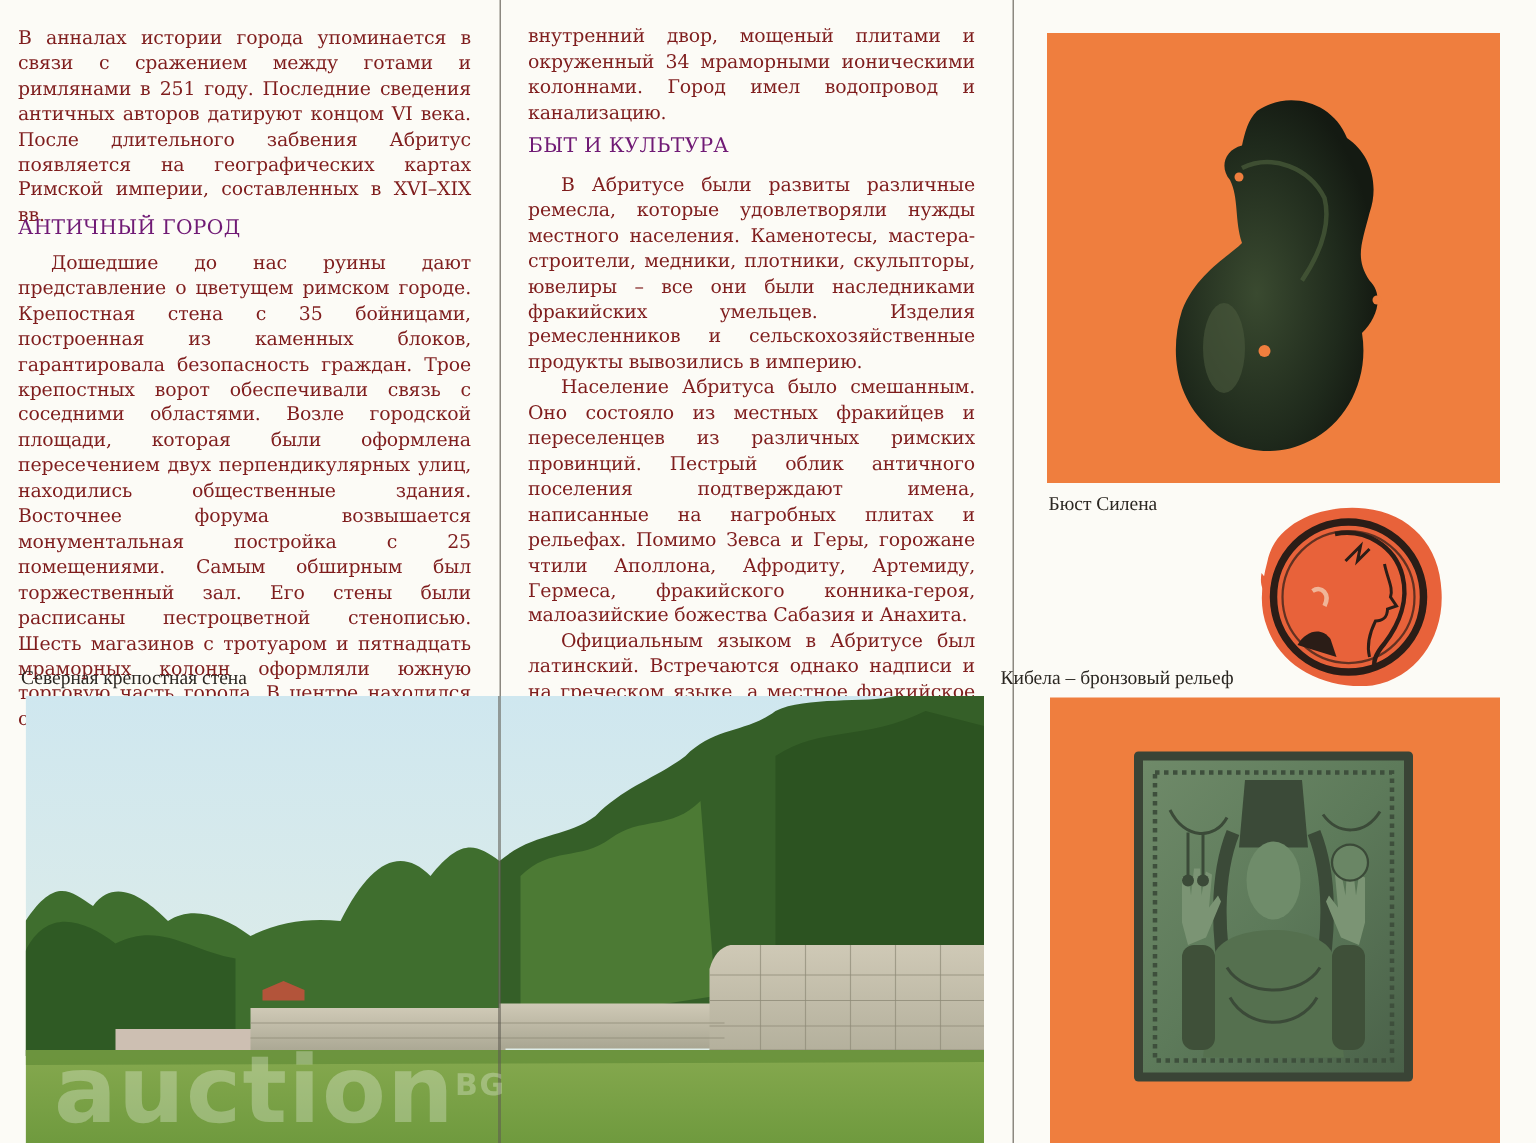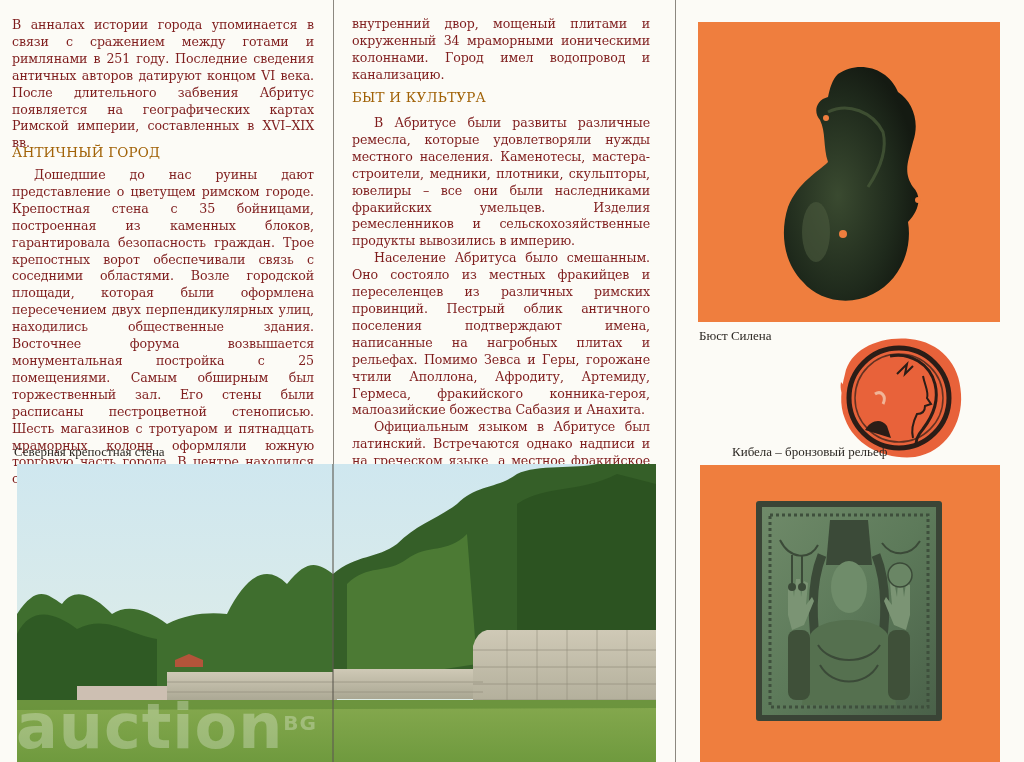--- a/index.html
+++ b/index.html
@@ -4,26 +4,26 @@
 <style>
   html,body{margin:0;padding:0;}
   body{width:1024px;height:762px;overflow:hidden;background:#fbfaf4;position:relative;
        font-family:"DejaVu Serif","Liberation Serif",serif;color:#2a2622;}
   .page{position:absolute;top:0;height:762px;background:#fcfbf6;}
   .fold{position:absolute;top:0;width:1px;height:762px;background:#8c8880;}
   .txt{position:absolute;font-size:12.6px;line-height:16.9px;text-align:justify;
        letter-spacing:-0.1px;color:#7f1d1d;}
   .txt p{margin:0;}
   .txt p.ind{text-indent:22px;}
-  .heading{position:absolute;font-size:13.5px;letter-spacing:0.2px;color:#a16207;}
+  .heading{position:absolute;font-size:13.5px;letter-spacing:0.2px;color:#701a75;}
   .caption{position:absolute;font-family:"Liberation Serif","DejaVu Serif",serif;
            font-size:13px;color:#2b2722;}
   .photo{position:absolute;overflow:hidden;}
   .orange{background:#ef7e3e;}
-  .watermark{position:absolute;left:16px;top:690px;font-family:"DejaVu Sans",sans-serif;
+  .watermark{position:absolute;left:36px;top:690px;font-family:"DejaVu Sans",sans-serif;
              font-size:62px;font-weight:bold;color:rgba(255,255,255,0.28);letter-spacing:1px;
              pointer-events:none;}
   .watermark sup{font-size:20px;vertical-align:18px;}
 </style>
 </head>
 <body>
 
 <div class="page" style="left:0;width:333px;"></div>
 <div class="page" style="left:334px;width:341px;"></div>
 <div class="page" style="left:676px;width:348px;"></div>
@@ -132,21 +132,21 @@
     <path d="M6,48 C4,60 10,64 14,58 Z" fill="#e8623a"></path>
     <circle cx="64" cy="64" r="50" fill="none" stroke="#2b1d17" stroke-width="5"></circle>
     <circle cx="64" cy="64" r="44" fill="none" stroke="#2b1d17" stroke-width="1.5" opacity="0.7"></circle>
     <path d="M55,22 C75,18 95,30 100,50 C104,66 98,82 88,95 C82,102 80,108 82,112" fill="none" stroke="#2b1d17" stroke-width="3"></path>
     <path d="M88,42 C90,52 94,58 92,64 L96,70 L90,72 C90,78 86,80 82,80 C78,88 76,96 78,104" fill="none" stroke="#2b1d17" stroke-width="2"></path>
     <path d="M62,40 L72,30 L70,40 L78,32" fill="none" stroke="#2b1d17" stroke-width="2"></path>
     <path d="M30,96 C36,86 46,84 52,92 L56,104" fill="#2b1d17"></path>
     <path d="M40,60 C46,56 52,62 48,70" fill="none" stroke="#f4d9c0" stroke-width="3" opacity="0.7"></path>
   </svg>
 </div>
-<div class="caption" style="left:732px;top:444px;">Кибела – бронзовый рельеф</div>
+<div class="caption" style="left:667px;top:444px;">Кибела – бронзовый рельеф</div>
 
 <div class="photo orange" style="left:700px;top:465px;width:300px;height:297px;">
   <svg width="300" height="297" viewBox="0 0 300 297">
     <defs>
       <linearGradient id="plaque" x1="0" y1="0" x2="1" y2="1">
         <stop offset="0" stop-color="#6f8a69"></stop>
         <stop offset="0.5" stop-color="#5d7a5a"></stop>
         <stop offset="1" stop-color="#4a6149"></stop>
       </linearGradient>
     </defs>

